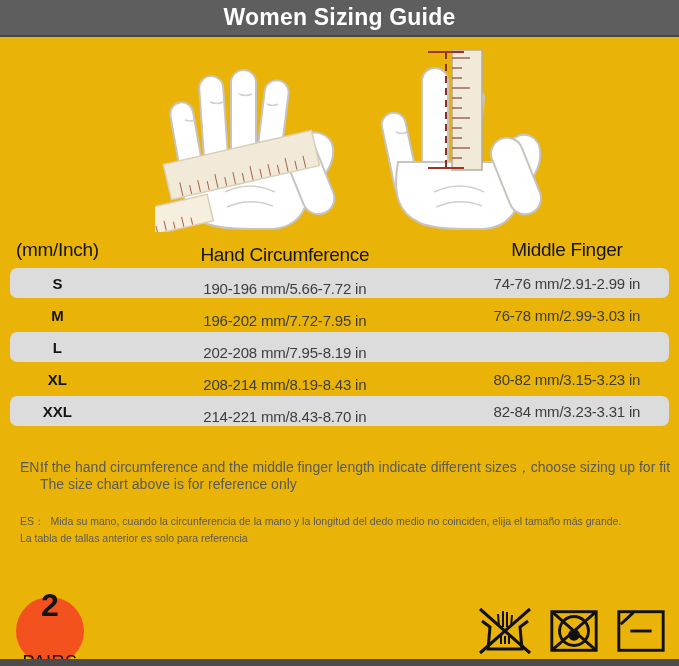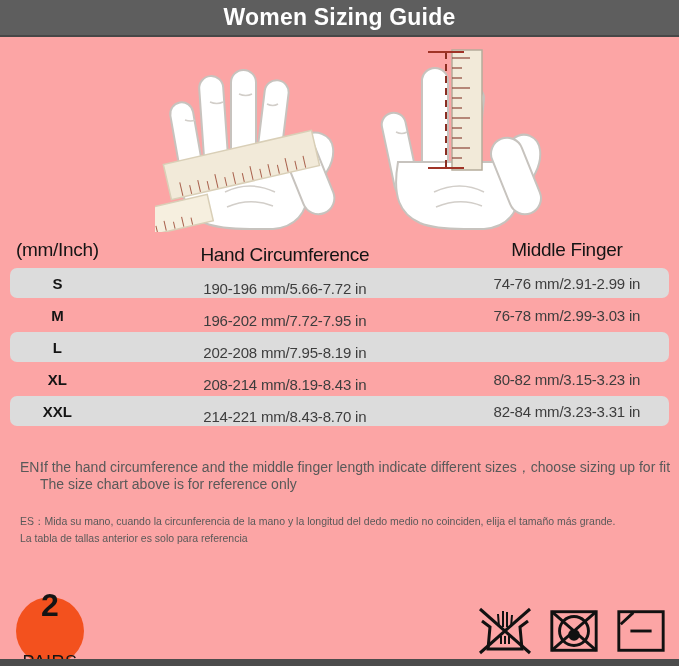--- a/index.html
+++ b/index.html
@@ -1,17 +1,17 @@
 <!DOCTYPE html>
 <html><head>
 <meta charset="utf-8">
 <style>
   * { margin:0; padding:0; box-sizing:border-box; }
   html,body { width:679px; height:666px; background:#ffffff; font-family:"Liberation Sans", sans-serif; overflow:hidden; }
-  .page { position:relative; width:679px; height:666px; background:#fca5a5; }
+  .page { position:relative; width:679px; height:666px; background:#eab308; }
 
   
   .header { position:absolute; top:0; left:0; width:679px; height:37px; background:#5e5e5e; border-bottom:2px solid #474747; display:flex; align-items:center; justify-content:center; }
   .header-title { color:#ffffff; font-size:23px; font-weight:bold; letter-spacing:0.2px; }
 
   
   .hands { position:absolute; top:40px; left:0; width:679px; height:192px; }
   .hand-left { position:absolute; left:155px; top:2px; }
   .hand-right { position:absolute; left:372px; top:2px; }
 
@@ -24,21 +24,21 @@
   .c2 { width:54.6%; text-align:center;margin-top:10px; }
   .c3 { width:31.0%; text-align:center; }
   .head .c1, .head .c2, .head .c3 { font-weight:normal; font-size:19px; color:#141414; letter-spacing:-0.3px; }
   .size-label { font-weight:bold; font-size:15px; color:#141414; }
   .cell-val { font-size:15px; color:#3d3d3d; letter-spacing:-0.2px; }
 
   
   .notes-en { position:absolute; top:459px; left:20px; display:flex; font-size:14px; color:#595959; line-height:17px; }
   .notes-en .lbl { width:20px; flex:none; }
   .notes-es { position:absolute; top:513px; left:20px; font-size:10.5px; color:#595959; line-height:17px; }
-  .notes-es .lbl { margin-right:0; }
+  .notes-es .lbl { margin-right:6px; }
 
   
   .pairs-badge { position:absolute; left:16px; top:597px; width:68px; height:68px; border-radius:50%; background:#f3511e; display:flex; flex-direction:column; align-items:center; justify-content:center; }
   .pairs-count { font-size:32px; font-weight:bold; color:#141414; line-height:30px; }
   .pairs-label { font-size:18px; font-weight:normal; color:#141414; letter-spacing:0.5px;margin-top:32px; }
 
   
   .care-icons { position:absolute; top:606px; left:476px; display:flex; gap:13px; }
   .care-icons svg { display:block; }
 

